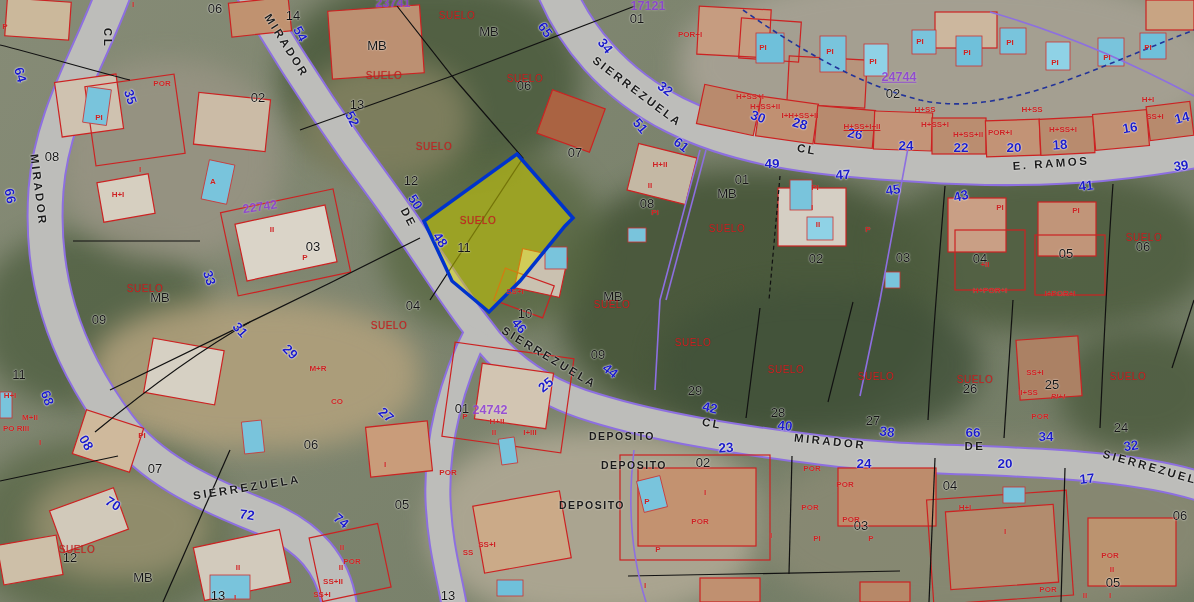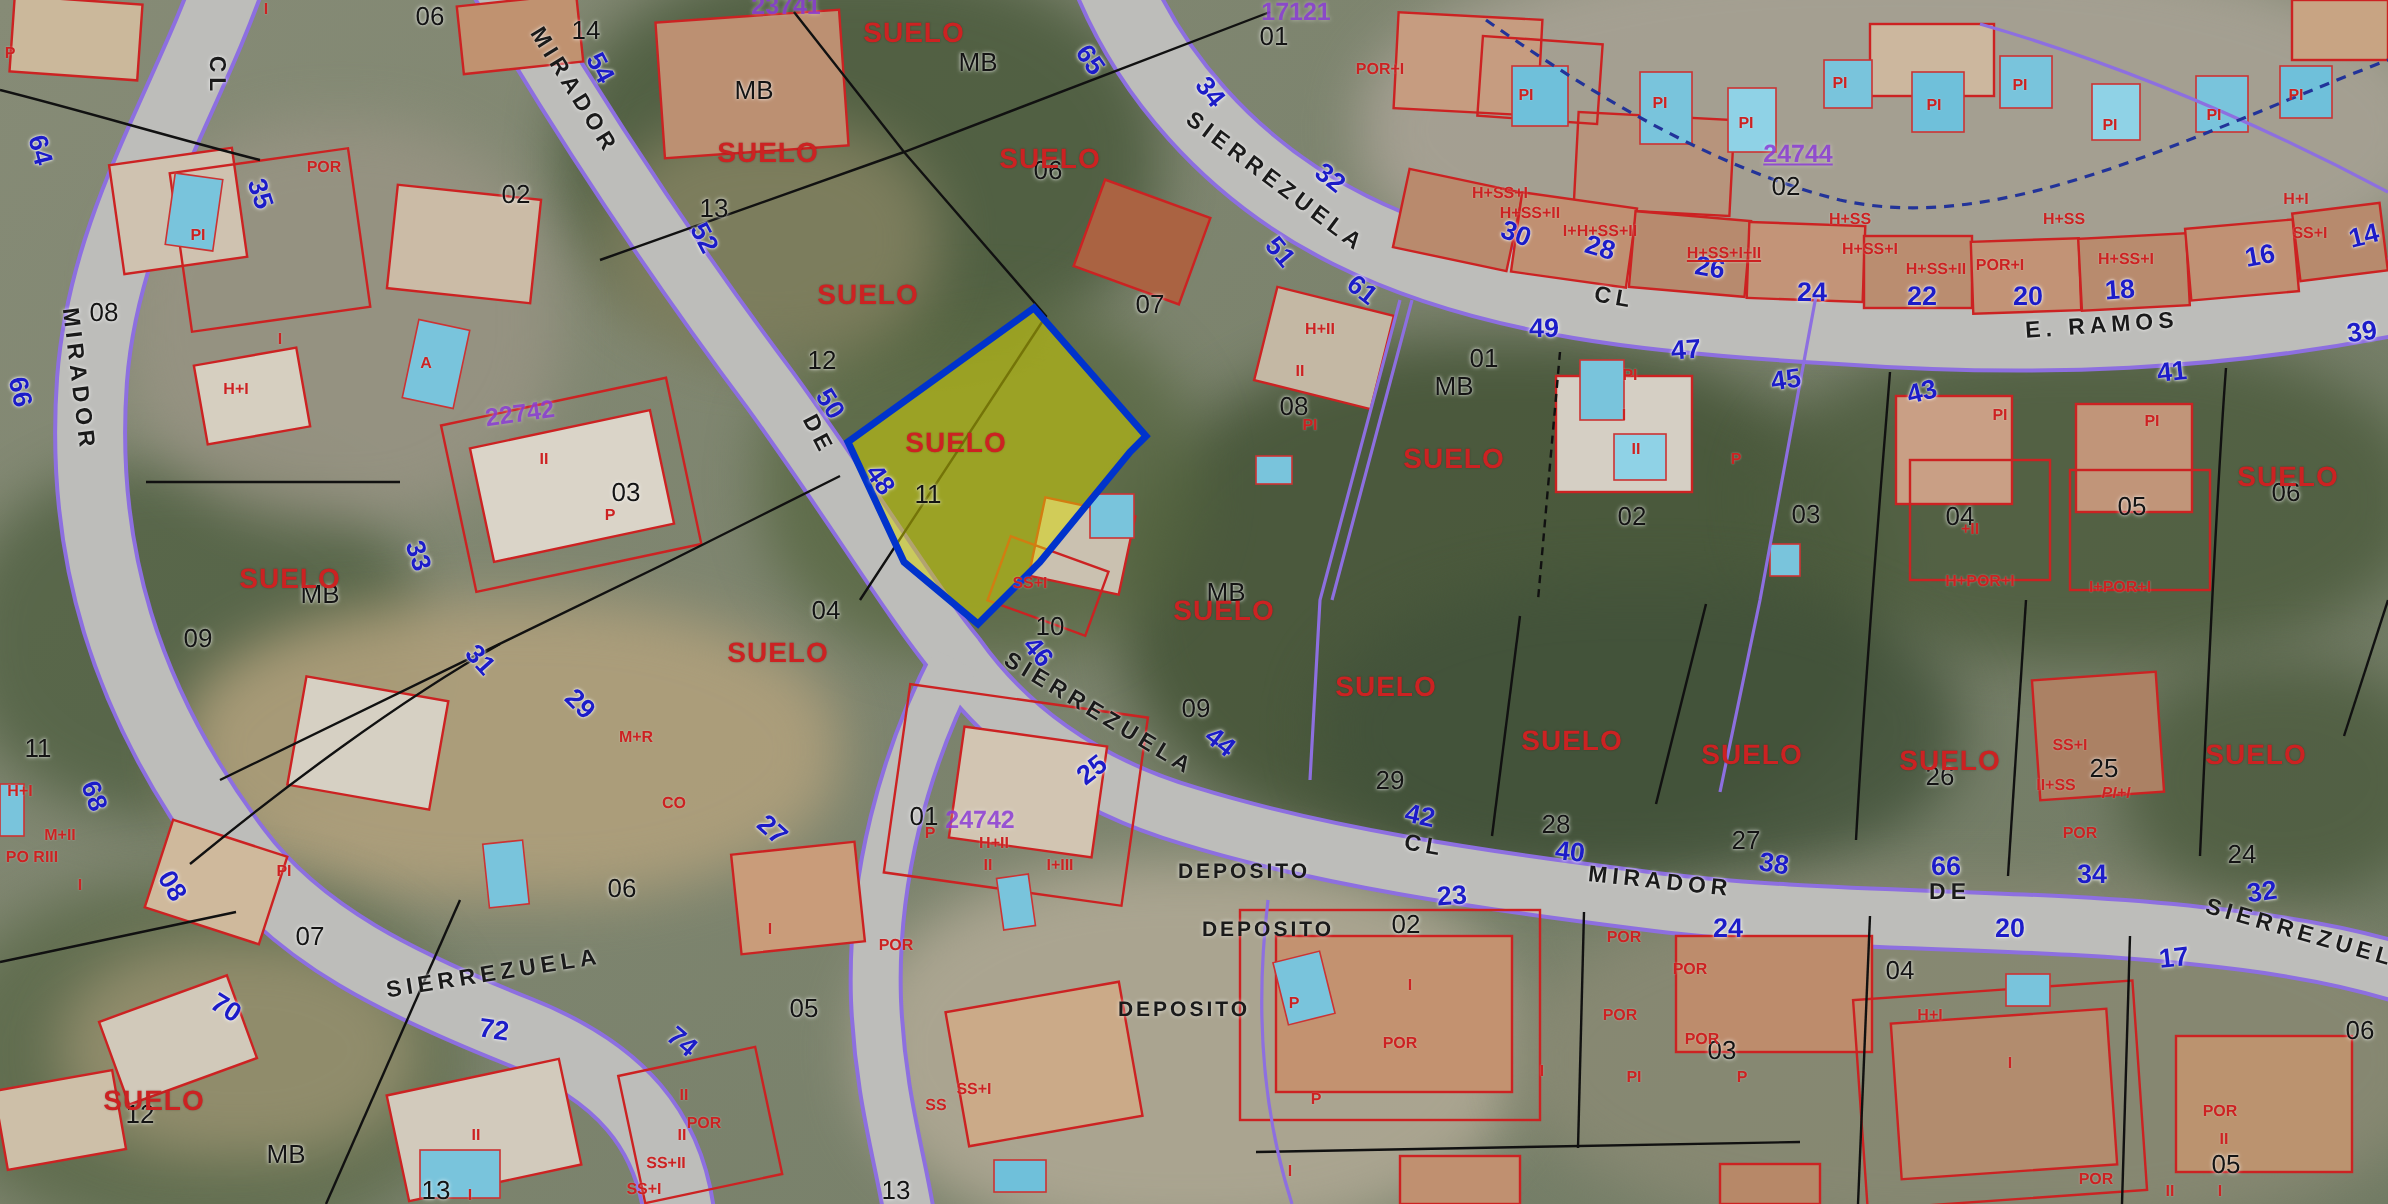--- a/index.html
+++ b/index.html
@@ -11,21 +11,21 @@
   #labels{position:absolute;left:0;top:0;width:100%;height:100%;}
   .lbl{position:absolute;white-space:nowrap;line-height:1;transform-origin:center;}
   .street{color:var(--c-street,#1a1a1a);font-size:11.5px;font-weight:600;letter-spacing:2.5px;
           text-shadow:0 0 2px rgba(255,255,255,.75),0 0 1px rgba(255,255,255,.6);}
   .deposito{color:var(--c-street,#1a1a1a);font-size:10.5px;font-weight:600;letter-spacing:1.5px;
           text-shadow:0 0 2px rgba(255,255,255,.75);}
   .pnum{color:var(--c-pnum,#141414);font-size:13px;font-weight:500;
         text-shadow:0 0 2px rgba(255,255,255,.8),0 0 1px rgba(255,255,255,.6);}
   .bnum{color:var(--c-bnum,#1c1cc8);font-size:13.5px;font-weight:700;
         text-shadow:0 0 2px rgba(255,255,255,.9),0 0 1px #fff;}
-  .suelo{color:var(--c-suelo,#cc2222);font-size:14px;font-weight:700;letter-spacing:.5px;
+  .suelo{color:var(--c-suelo,#cc2222);font-size:10px;font-weight:400;letter-spacing:.5px;
         text-shadow:0 0 1px rgba(0,0,0,.25);}
   .bann{color:var(--c-red,#cc2222);font-size:8px;font-weight:600;
         text-shadow:0 0 1px rgba(255,255,255,.4);}
   .pid{color:var(--c-pid,#8d3fd8);font-size:12.5px;font-weight:700;opacity:.85;
         text-shadow:0 0 2px rgba(255,255,255,.5);}
 </style>
 </head>
 <body>
 
 <div class="map">

